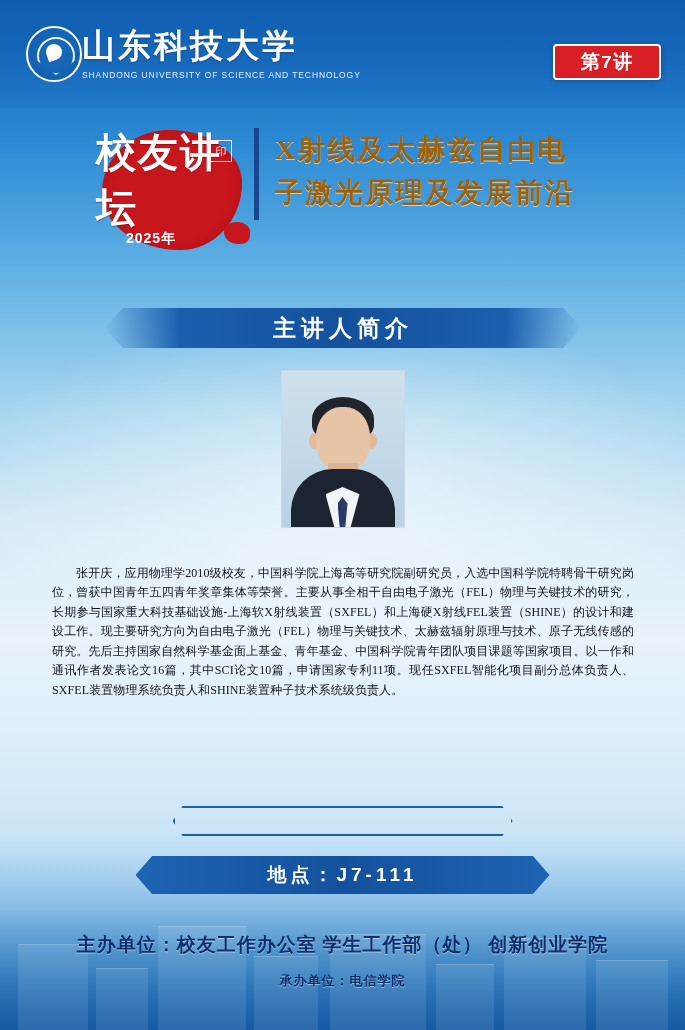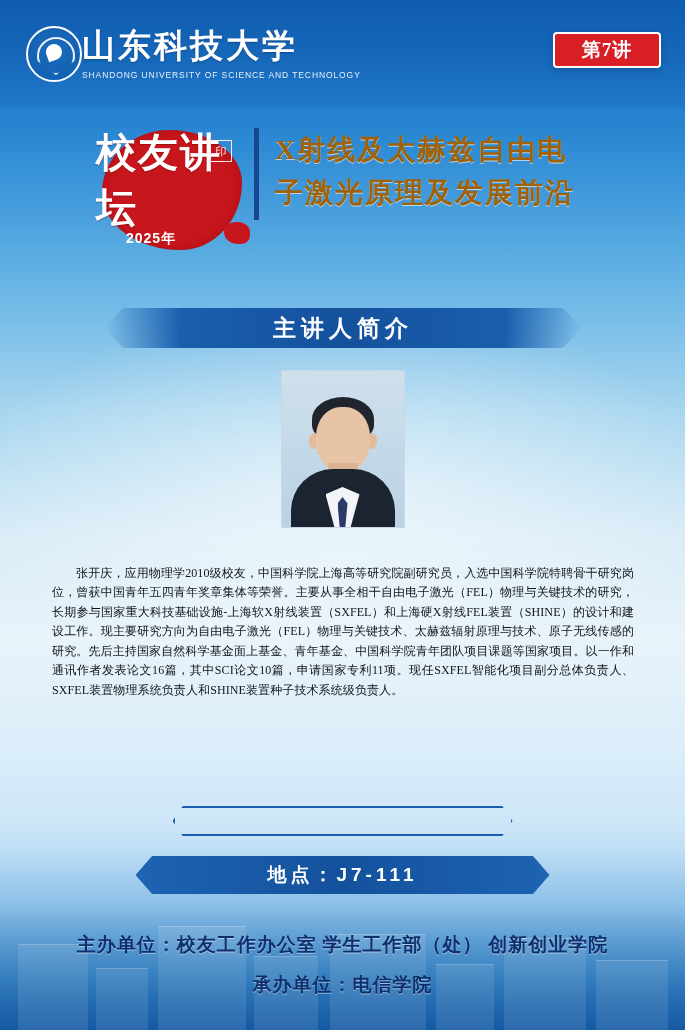--- a/index.html
+++ b/index.html
@@ -57,26 +57,26 @@
   .logo-cn {
     font-family: "Liberation Serif", serif;
     font-size: 33px; font-weight: bold; letter-spacing: 3px; line-height: 1.1;
     text-shadow: 0 1px 2px rgba(0,0,0,0.25);
   }
   .logo-en {
     font-size: 8.5px; letter-spacing: 0.9px; margin-top: 5px;
     color: #e6f1fb;
   }
   .lecture-badge {
-    position: absolute; right: 24px; top: 32px;
+    position: absolute; right: 24px; top: 44px;
     width: 108px; height: 36px; border-radius: 4px;
     background: #d81f26; border: 2px solid #ffffff;
     display: flex; align-items: center; justify-content: center;
     color: #ffffff; font-size: 19px; font-weight: bold; letter-spacing: 1px;
-    font-family: Liberation Serif, serif;
+    font-family: Liberation Mono, monospace;
     box-shadow: 0 2px 6px rgba(0,0,0,0.2);
   }
 
   
   .title-band {
     position: absolute; top: 128px; left: 0; width: 685px; height: 150px;
     display: flex; align-items: flex-start;
   }
   .seal {
     position: relative; margin-left: 96px; width: 152px; height: 132px; flex: none;
@@ -222,21 +222,21 @@
     letter-spacing: 4px; font-family: "Liberation Sans", sans-serif;
   }
 
   
   .footer {
     position: absolute; left: 0; width: 685px; text-align: center;
     color: #0d2f6e; font-family: "Liberation Serif", serif; font-weight: bold;
     text-shadow: 0 1px 0 rgba(255,255,255,0.45);
   }
   .footer-host { top: 932px; font-size: 19px; letter-spacing: 1px; }
-  .footer-org { top: 972px; font-size: 19px; letter-spacing: 1px; }
+  .footer-org { top: 972px; font-size: 13px; letter-spacing: 1px; }
 </style>
 </head>
 <body>
 
 <div class="bg-deco">
   <div class="swoosh"></div>
   <div class="city">
     <div class="bld" style="left:18px;width:70px;height:86px;"></div>
     <div class="bld" style="left:96px;width:52px;height:62px;"></div>
     <div class="bld" style="left:158px;width:88px;height:104px;"></div>

